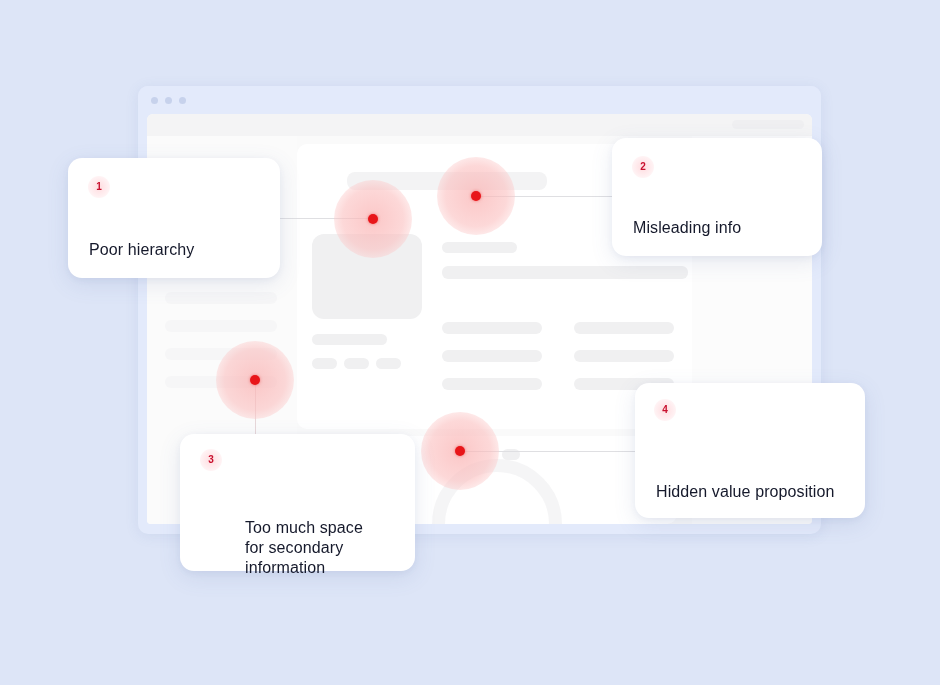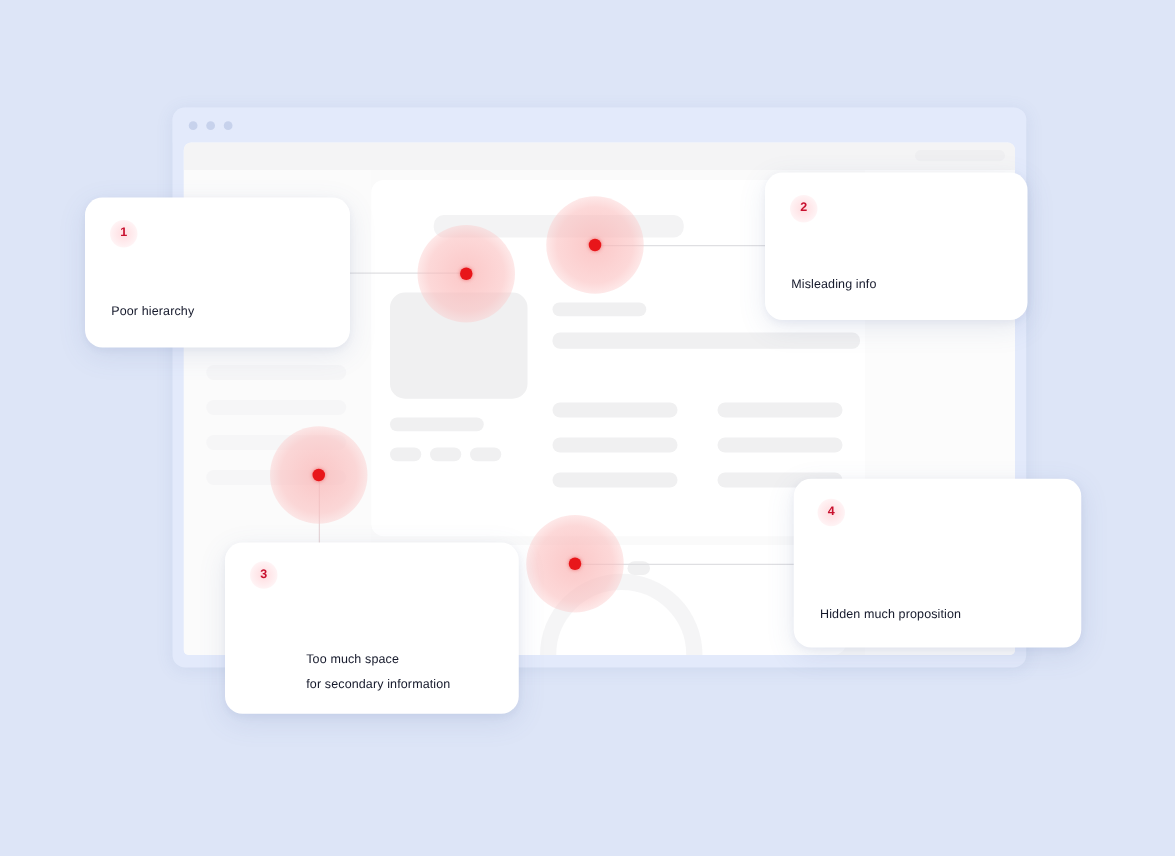--- a/index.html
+++ b/index.html
@@ -189,21 +189,21 @@
     font-size: 10px;
     font-weight: 700;
     display: flex;
     align-items: center;
     justify-content: center;
     line-height: 1;
   }
   .callout .ctext {
     position: absolute;
     color: #15192b;
-    font-size: 10px;
+    font-size: 16px;
     line-height: 20px;
     letter-spacing: 0.1px;
     white-space: pre-line;
   }
 </style>
 </head>
 <body>
 
 <div id="stage">
 
@@ -292,16 +292,16 @@
   </div>
 
   <div class="callout" style="left:180px;top:434px;width:235px;height:137px;">
     <span class="badge" style="position:absolute;left:20px;top:15px;">3</span>
     <span class="ctext" style="left:21px;top:84px;margin-left:44px;">Too much space
 for secondary information</span>
   </div>
 
   <div class="callout" style="left:635px;top:383px;width:230px;height:135px;">
     <span class="badge" style="position:absolute;left:19px;top:16px;">4</span>
-    <span class="ctext" style="left:21px;top:99px;">Hidden much proposition</span>
+    <span class="ctext" style="left:21px;top:99px;">Hidden value proposition</span>
   </div>
 
 </div>
 
 </body></html>

